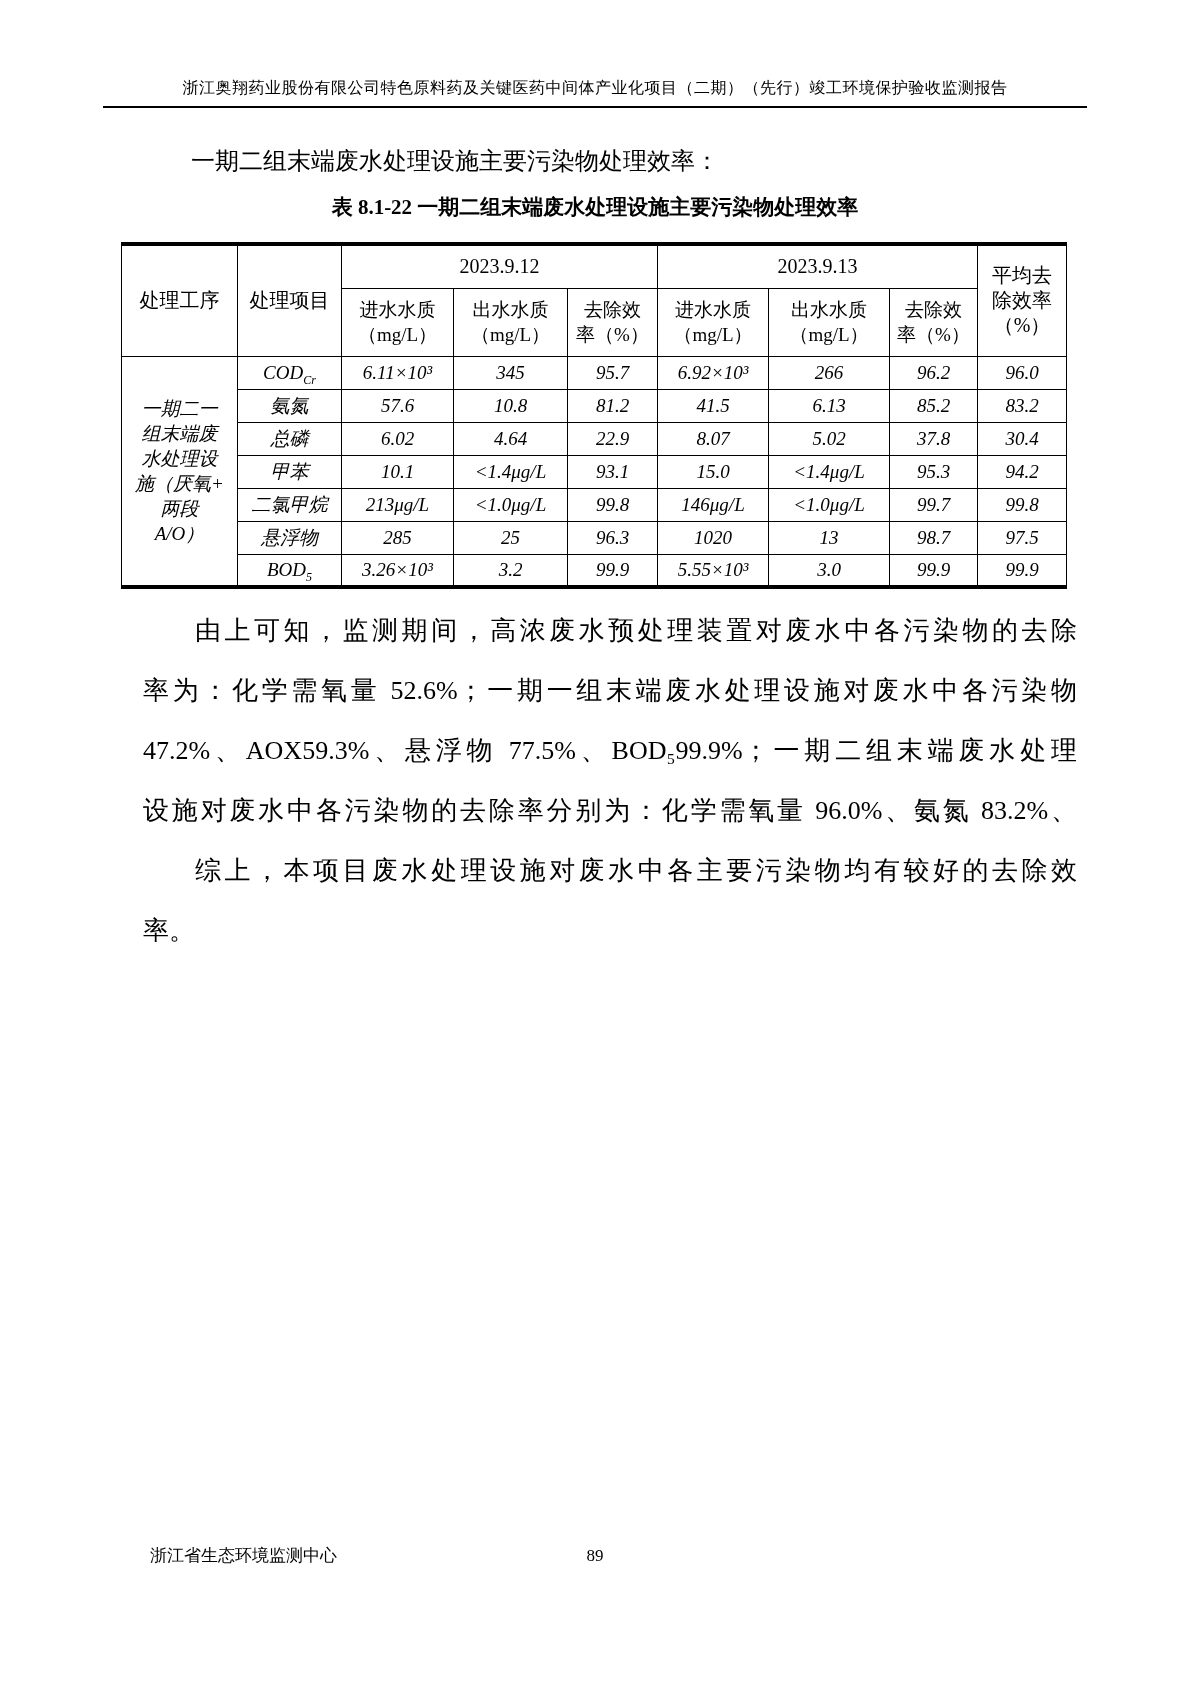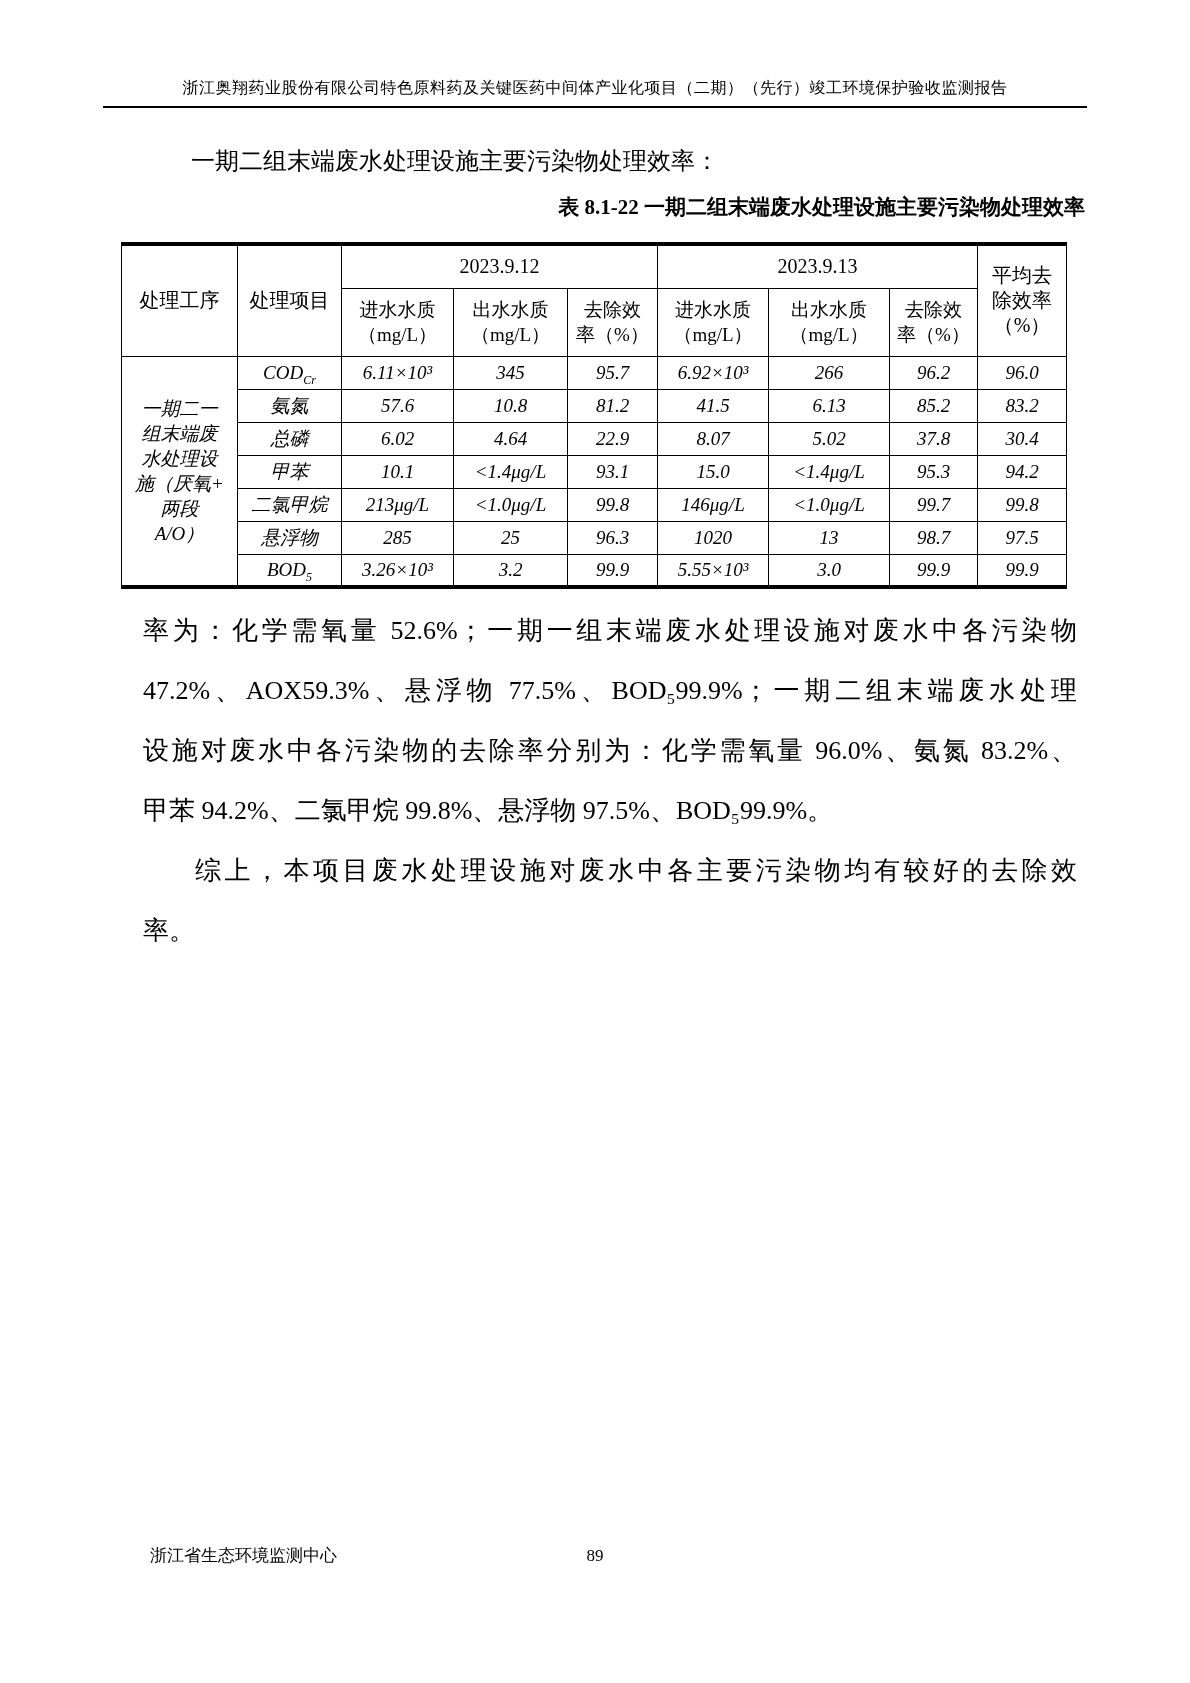--- a/index.html
+++ b/index.html
@@ -20,21 +20,21 @@
     position: absolute; top: 106px; left: 103px; width: 984px;
     border-top: 2px solid #000; height: 0;
   }
   
   .main { position: absolute; top: 0; left: 105px; width: 980px; }
   .intro {
     margin: 146px 0 0 38px;
     font-size: 24px; line-height: 30px; text-indent: 48px;
   }
   .caption {
-    margin-top: 18px; text-align: right;
+    margin-top: 18px; text-align: center;
     font-size: 21px; font-weight: bold; line-height: 26px;
   }
   
   table.eff {
     margin: 22px 0 0 16px;
     width: 945px;
     border-collapse: collapse;
     border-top: 4px solid #000;
     border-bottom: 4px solid #000;
     table-layout: fixed;
@@ -198,24 +198,24 @@
         <td>5.55×10³</td>
         <td>3.0</td>
         <td>99.9</td>
         <td>99.9</td>
       </tr>
     </tbody>
   </table>
 
 
   <div class="para first">
+    <div class="pline just indent">由上可知，监测期间，高浓废水预处理装置对废水中各污染物的去除</div>
     <div class="pline just">率为：化学需氧量 52.6%；一期一组末端废水处理设施对废水中各污染物</div>
     <div class="pline just">47.2%、AOX59.3%、悬浮物 77.5%、BOD₅99.9%；一期二组末端废水处理</div>
     <div class="pline just">设施对废水中各污染物的去除率分别为：化学需氧量 96.0%、氨氮 83.2%、</div>
-    <div class="pline">甲苯 94.2%、二氯甲烷 99.8%、悬浮物 97.5%、BOD₅99.9%。</div>
   </div>
 
   <div class="para">
     <div class="pline just indent">综上，本项目废水处理设施对废水中各主要污染物均有较好的去除效</div>
     <div class="pline">率。</div>
   </div>
 
 </div>
 
 <div class="footer-org">浙江省生态环境监测中心</div>

